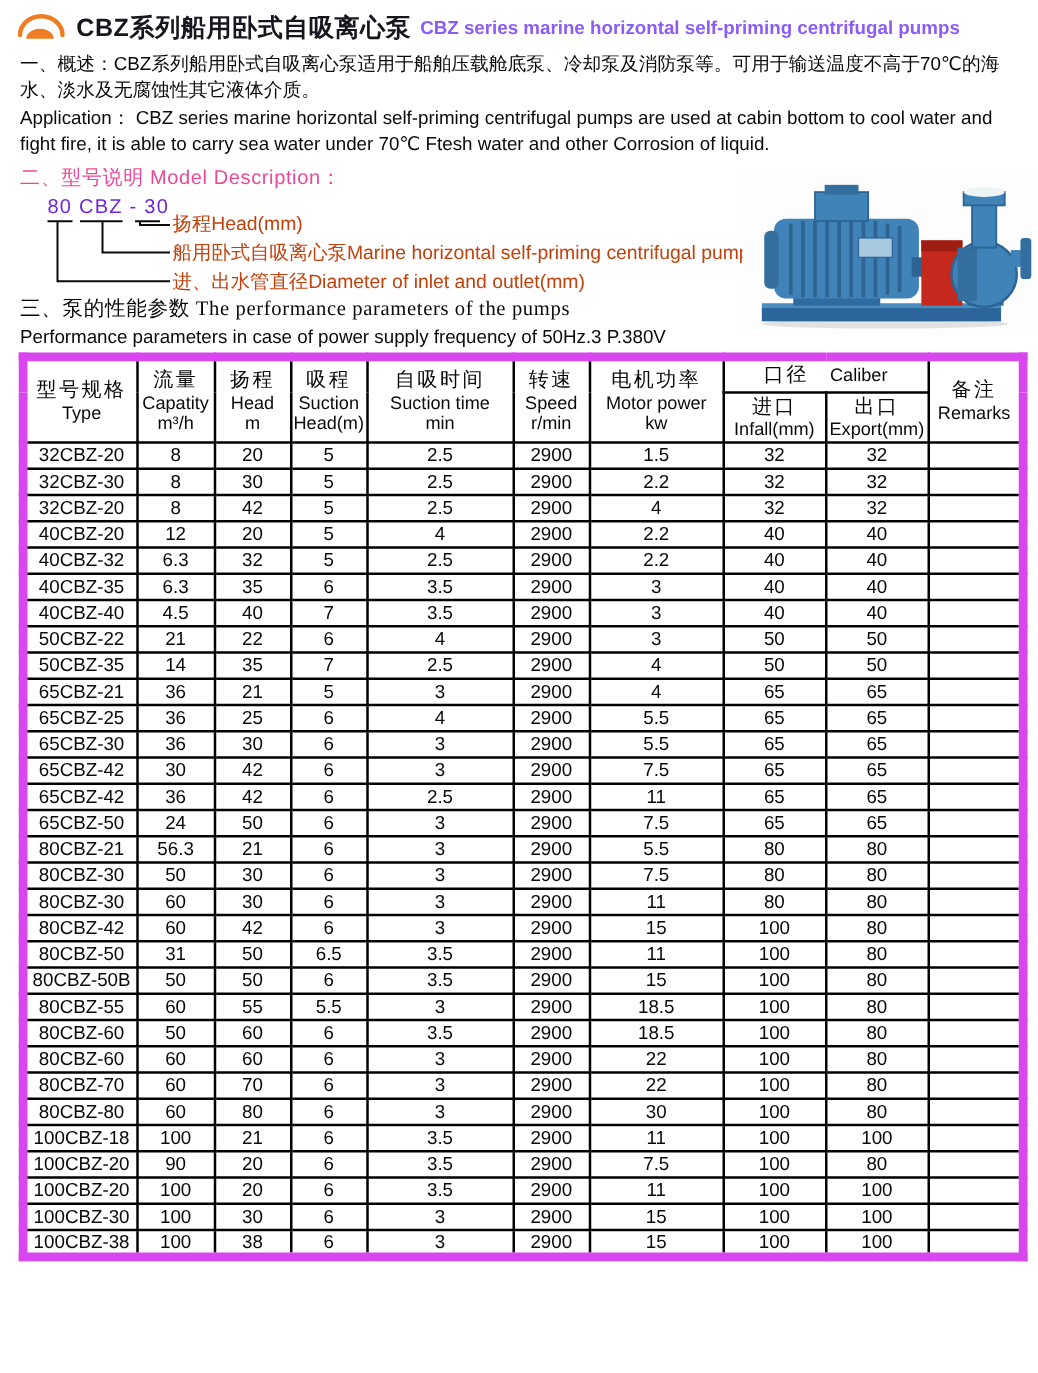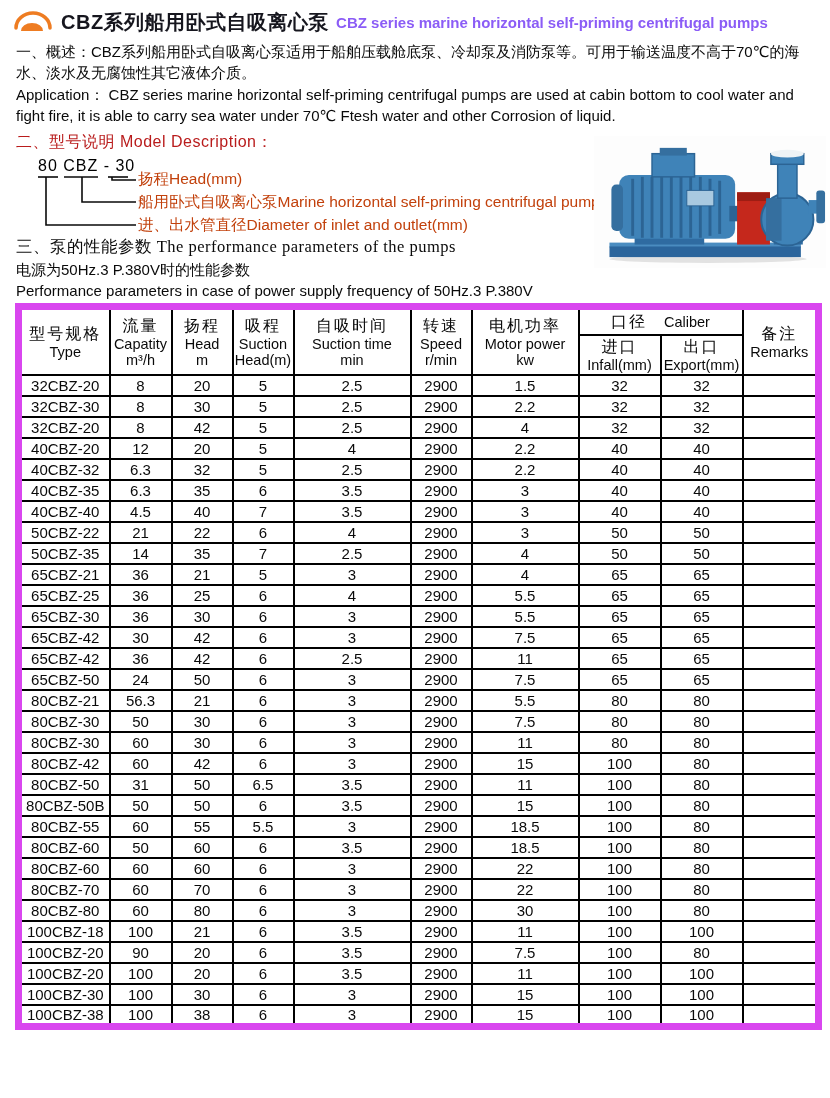--- a/index.html
+++ b/index.html
@@ -10,24 +10,24 @@
     font-family:"Liberation Sans","DejaVu Sans",sans-serif;
   }
   
   .title-bar { display:flex; align-items:center; gap:7px; padding:9px 10px 0 14px; }
   .logo { width:40px; height:26px; flex:0 0 auto; }
   .title-zh { font-size:20px; font-weight:bold; color:#16161e; letter-spacing:0.5px; white-space:nowrap; }
   .title-en { font-size:15px; font-weight:bold; color:#8b5cf6; white-space:nowrap; }
   
   .para { margin:5px 16px 0 16px; font-size:15px; line-height:21px; color:#0a0a0a; }
   .para-en { margin:1px 16px 0 16px; font-size:15px; line-height:21px; color:#0a0a0a; }
-  .sec-heading { margin:6px 16px 0 16px; font-size:16px; color:#b91c1c; letter-spacing:0.5px; }
+  .sec-heading { margin:6px 16px 0 16px; font-size:16px; color:#ec4899; letter-spacing:0.5px; }
   
   .diagram { position:relative; height:76px; margin:4px 0 0 36px; }
-  .model-code { position:absolute; left:2px; top:0; font-size:16px; letter-spacing:1px; color:#000000; }
+  .model-code { position:absolute; left:2px; top:0; font-size:16px; letter-spacing:1px; color:#6d28d9; }
   .diagram-svg { position:absolute; left:0; top:0; }
   .dlabel { position:absolute; left:102px; font-size:15.5px; white-space:nowrap; color:#c2410c; }
   .dlabel-1 { top:12px; } .dlabel-2 { top:35px; } .dlabel-3 { top:58px; }
   
   .pump-photo { position:absolute; right:4px; top:136px; width:232px; height:132px; background:#fdfdfd; }
   
   .perf-heading { margin:3px 16px 0 16px; font-size:16.5px; letter-spacing:0.5px;font-family:Liberation Serif, serif; }
   .note { margin:3px 16px 0 16px; font-size:15px; line-height:18px; }
   
   table.perf { border-collapse:collapse; table-layout:fixed; width:800px; margin:3px 15px 0 15px; border:7px solid #d946ef; }
@@ -116,21 +116,20 @@
       <rect x="190" y="26" width="20" height="36" fill="#3f83b8" stroke="#2c6494" stroke-width="1.5"></rect>
       <rect x="183" y="16" width="34" height="11" fill="#3f83b8" stroke="#2c6494" stroke-width="1.5"></rect>
       <ellipse cx="200" cy="16" rx="17" ry="4" fill="#eef3f6"></ellipse>
 
       <rect x="222" y="64" width="12" height="14" fill="#3f83b8"></rect>
       <rect x="230" y="54" width="9" height="34" rx="3" fill="#356f9f"></rect>
     </svg>
   </div>
 
   <div class="perf-heading">三、泵的性能参数  The performance parameters of the pumps</div>
-  <div class="note">电源为50Hz.3 P.380V时的性能参数</div>
   <div class="note">Performance parameters in case of power supply frequency of 50Hz.3 P.380V</div>
 
   <table class="perf">
     <colgroup>
       <col style="width:91px">
         <col style="width:62px">
         <col style="width:61px">
         <col style="width:61px">
       <col style="width:117px">
         <col style="width:61px">

